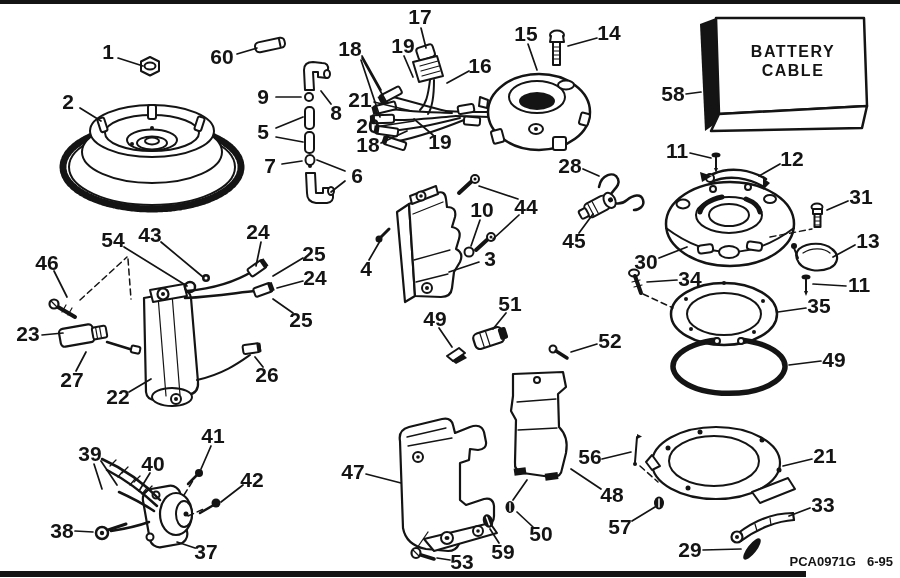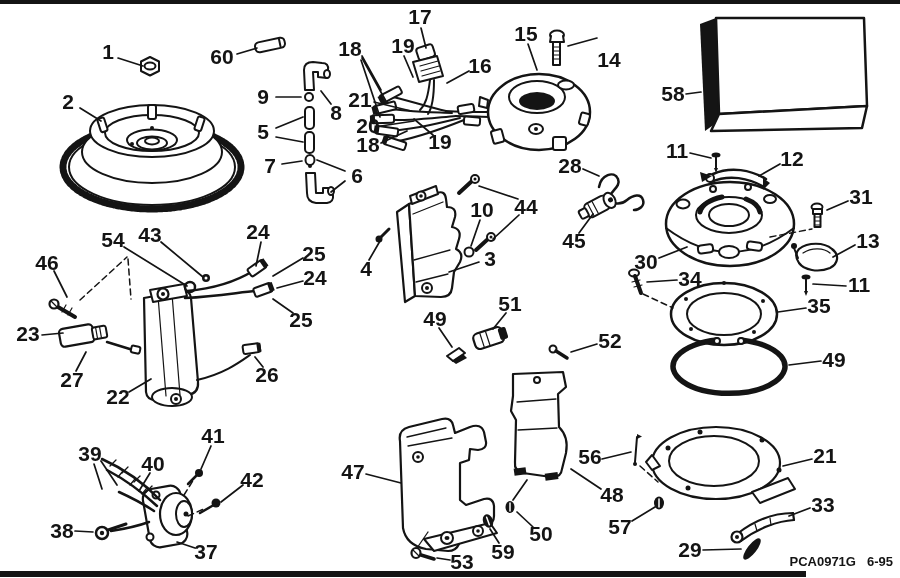--- a/index.html
+++ b/index.html
@@ -492,20 +492,24 @@
       <line x1="80" y1="300" x2="127" y2="257"></line>
         <line x1="128" y1="259" x2="131" y2="299"></line>
       <line x1="770" y1="237" x2="812" y2="229"></line>
         <line x1="643" y1="294" x2="673" y2="308"></line>
       <line x1="184" y1="495" x2="194" y2="479"></line>
         <line x1="188" y1="516" x2="206" y2="508"></line>
       <line x1="640" y1="466" x2="658" y2="482"></line>
     </g>
   </svg>
 
+  <div class="battery-text">
+    <div>BATTERY</div>
+    <div>CABLE</div>
+  </div>
 
 
   <div class="doc-code">
     <span>PCA0971G</span>
     <span>6-95</span>
   </div>
 
   <div>
       <div class="part-label" style="left: 108px; top: 52px;">1</div>
       <div class="part-label" style="left: 68px; top: 102px;">2</div>
@@ -513,21 +517,21 @@
       <div class="part-label" style="left: 263px; top: 97px;">9</div>
       <div class="part-label" style="left: 263px; top: 132px;">5</div>
       <div class="part-label" style="left: 270px; top: 166px;">7</div>
       <div class="part-label" style="left: 336px; top: 113px;">8</div>
       <div class="part-label" style="left: 357px; top: 176px;">6</div>
       <div class="part-label" style="left: 350px; top: 49px;">18</div>
       <div class="part-label" style="left: 403px; top: 46px;">19</div>
       <div class="part-label" style="left: 420px; top: 17px;">17</div>
       <div class="part-label" style="left: 480px; top: 66px;">16</div>
       <div class="part-label" style="left: 526px; top: 34px;">15</div>
-      <div class="part-label" style="left: 609px; top: 33px; margin-top: 27px;">14</div>
+      <div class="part-label" style="left: 609px; top: 33px;">14</div>
       <div class="part-label" style="left: 360px; top: 100px;">21</div>
       <div class="part-label" style="left: 368px; top: 126px;">20</div>
       <div class="part-label" style="left: 368px; top: 145px;">18</div>
       <div class="part-label" style="left: 440px; top: 142px;">19</div>
       <div class="part-label" style="left: 673px; top: 94px;">58</div>
       <div class="part-label" style="left: 677px; top: 151px;">11</div>
       <div class="part-label" style="left: 792px; top: 159px;">12</div>
       <div class="part-label" style="left: 861px; top: 197px;">31</div>
       <div class="part-label" style="left: 868px; top: 241px;">13</div>
       <div class="part-label" style="left: 859px; top: 285px;">11</div>

